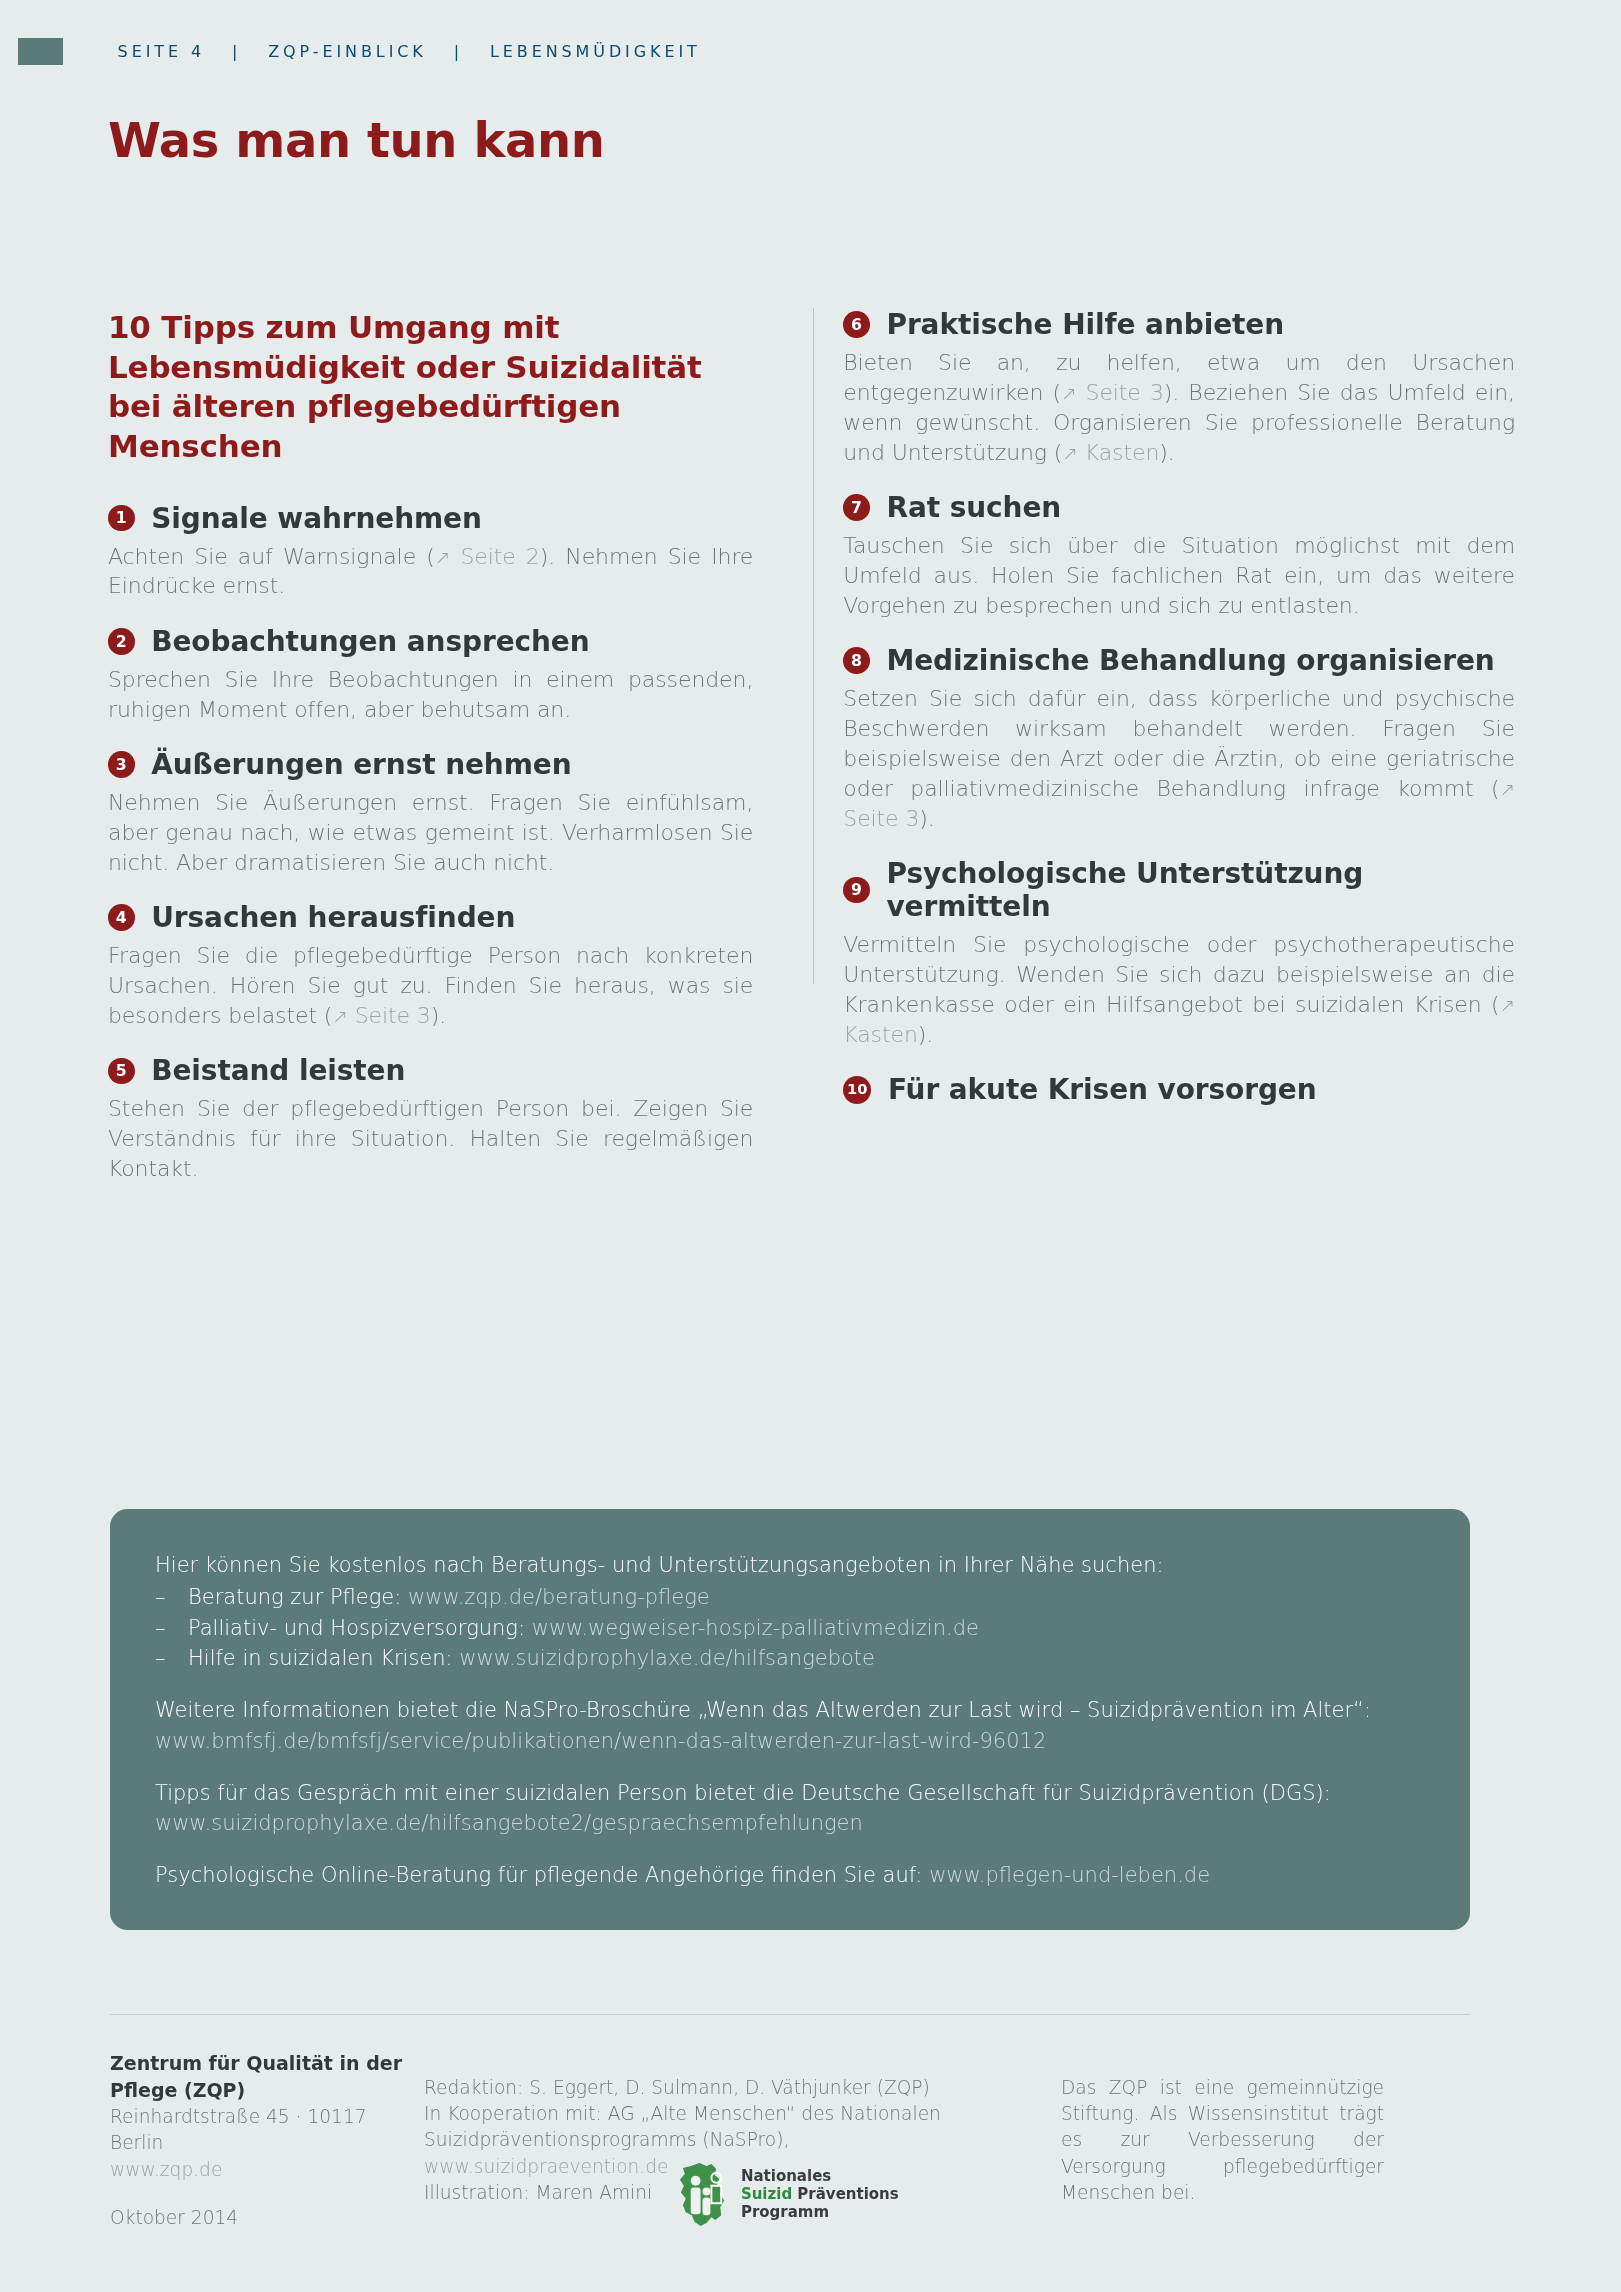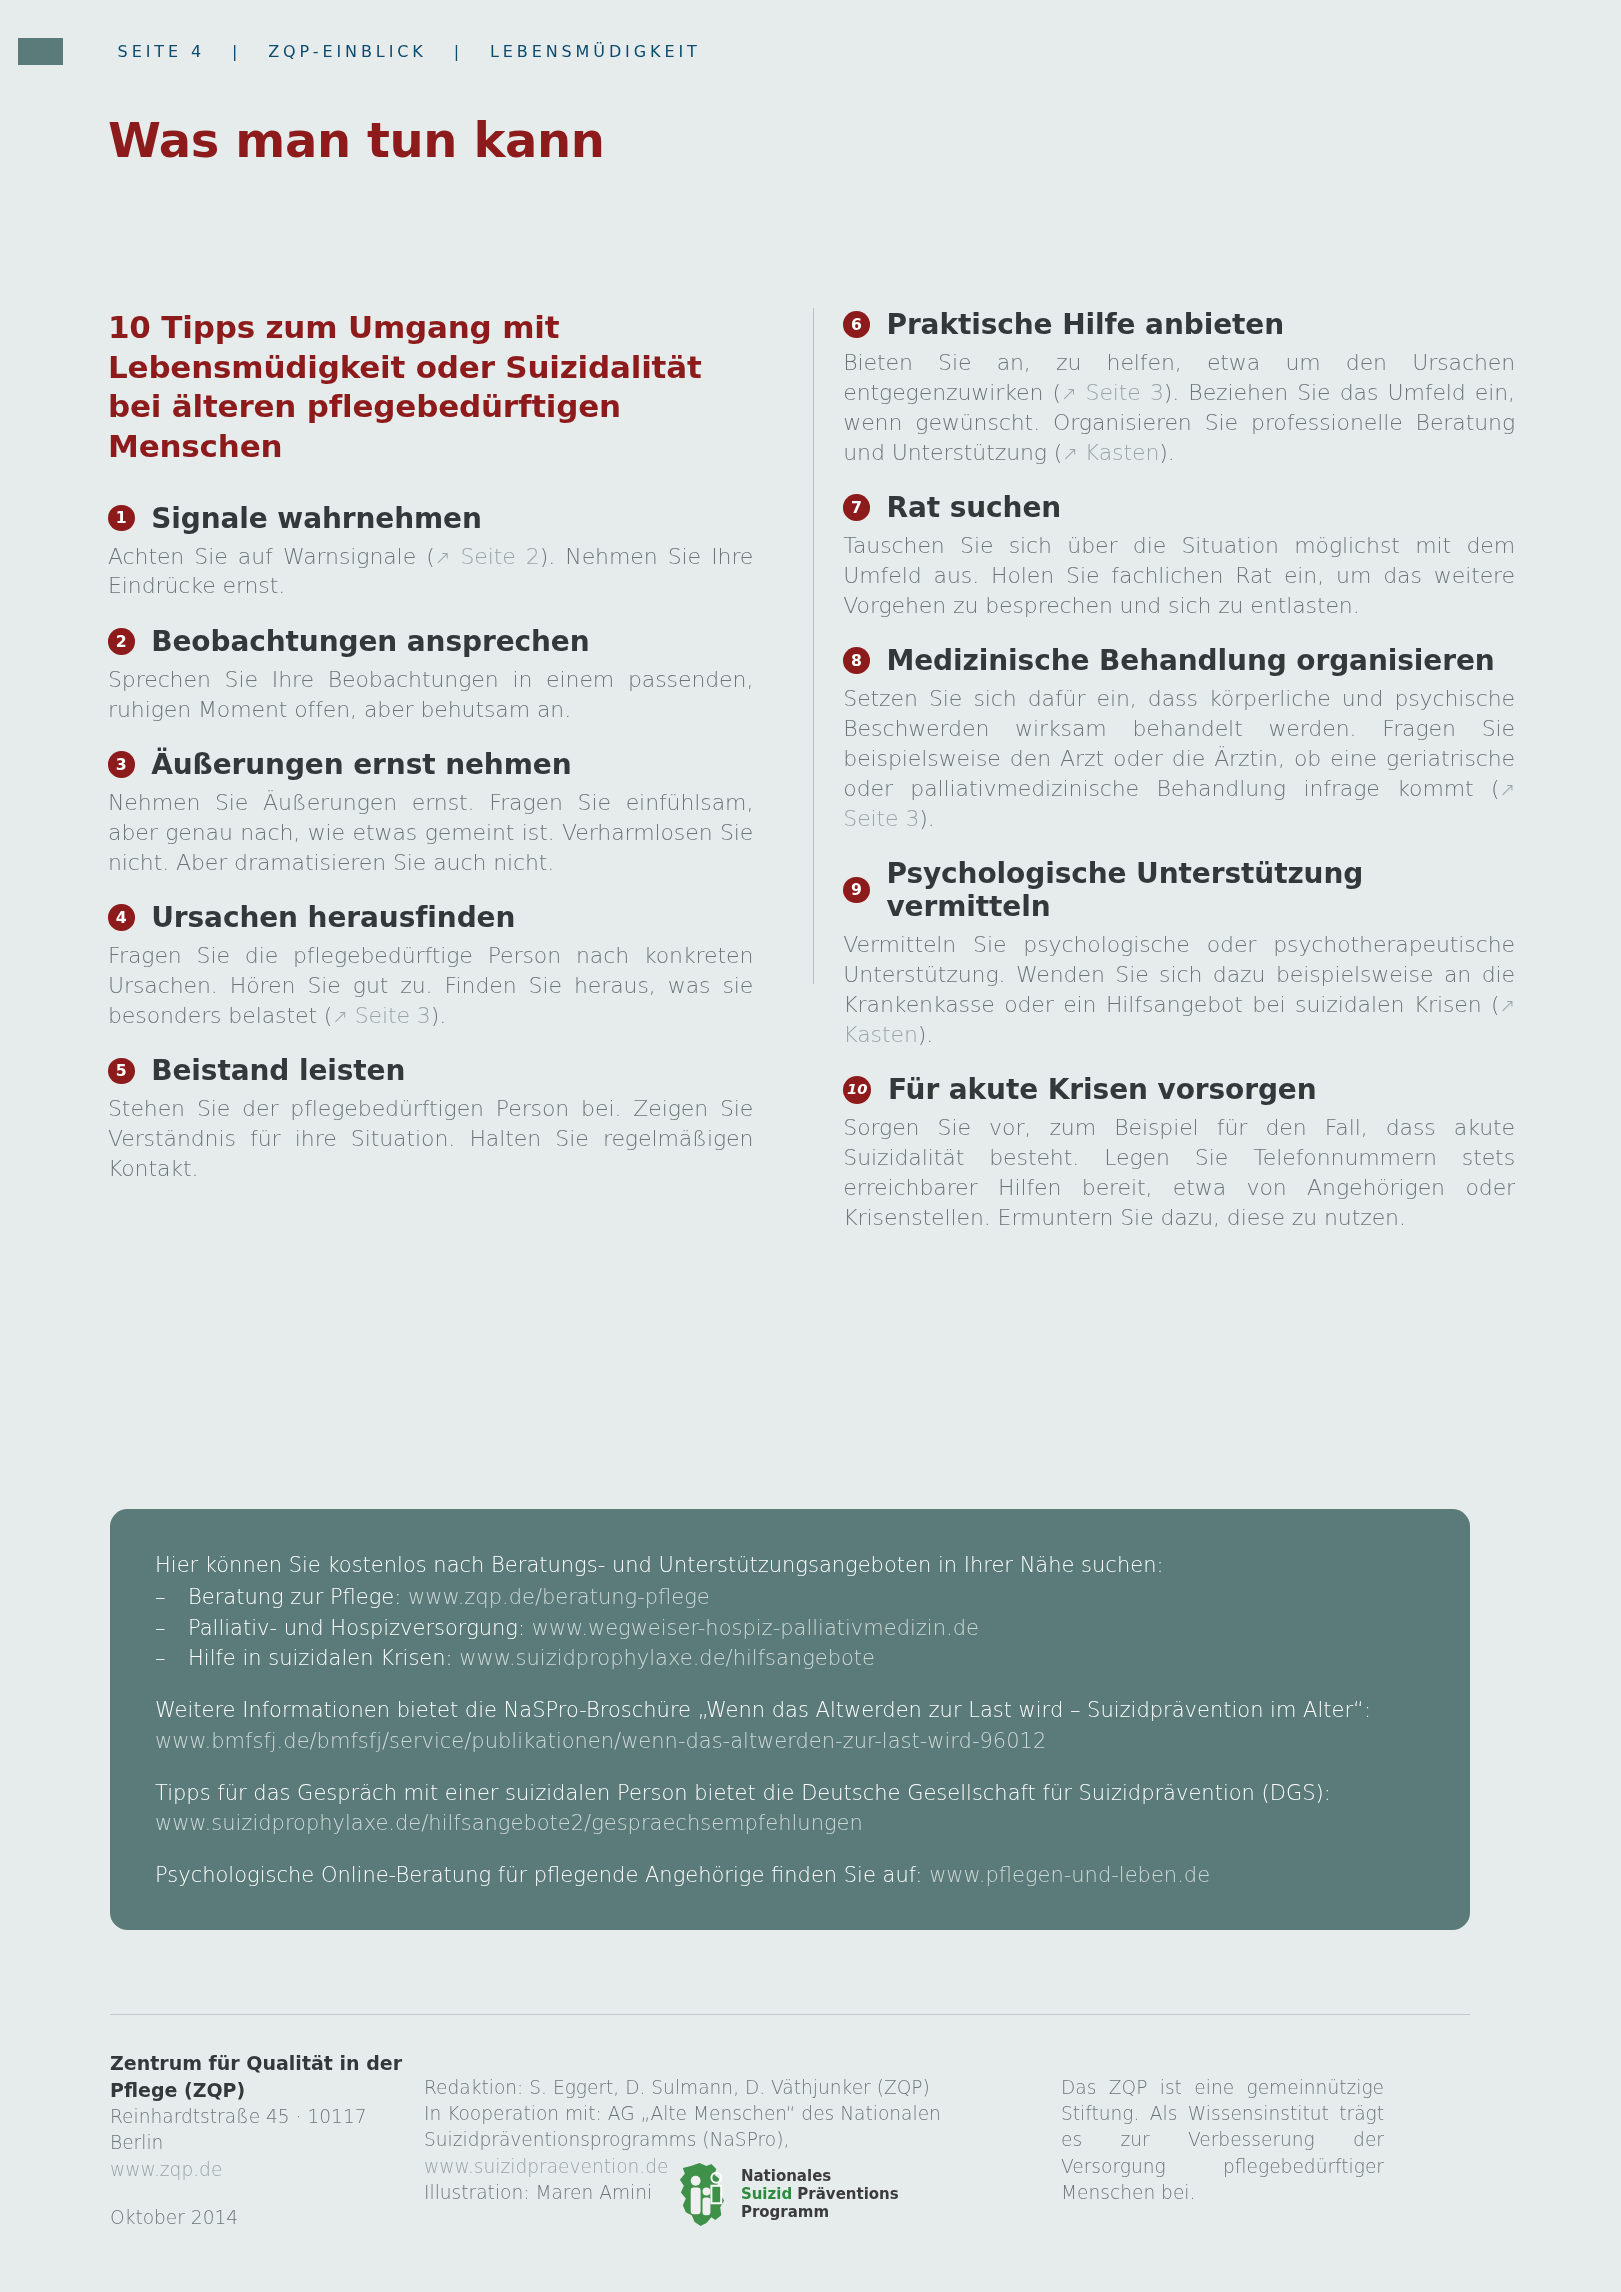--- a/index.html
+++ b/index.html
@@ -109,21 +109,21 @@
     border-radius: 50%;
     background: var(--red);
     color: #fff;
     font-size: 15.7px;
     font-weight: bold;
     display: flex;
     align-items: center;
     justify-content: center;
     line-height: 1;
   }
-  .badge.wide { width: 28px; height: 28px; font-size: 14.7px; font-style: italic; }
+  .badge.wide { width: 28px; height: 28px; font-size: 14.7px; }
   .tip-title {
     margin-left: 16.7px;
     font-size: 28px;
     font-weight: bold;
     color: var(--dark);
     letter-spacing: -0.1px;
   }
   .tip-body {
     font-size: 22px;
     line-height: 1.36;
@@ -316,21 +316,20 @@
         <span class="tip-title">Psychologische Unterstützung vermitteln</span>
       </div>
       <div class="tip-body"><span>Vermitteln Sie psychologische oder psychotherapeutische Unterstützung. Wenden Sie sich dazu beispielsweise an die Krankenkasse oder ein Hilfsangebot bei suizidalen Krisen (</span><span class="arrow ref">↗</span><span class="ref"> Kasten</span><span>).</span></div>
     </div>
 
     <div class="tip">
       <div class="tip-head">
         <span class="badge wide">10</span>
         <span class="tip-title">Für akute Krisen vorsorgen</span>
       </div>
-      <div class="tip-body">Sorgen Sie vor, zum Beispiel für den Fall, dass akute Suizidalität besteht. Legen Sie Telefonnummern stets erreichbarer Hilfen bereit, etwa von Angehörigen oder Krisenstellen. Ermuntern Sie dazu, diese zu nutzen.</div>
     </div>
   </div>
 </div>
 
 <div class="infobox">
   <p class="lead">Hier können Sie kostenlos nach Beratungs- und Unterstützungsangeboten in Ihrer Nähe suchen:</p>
   <ul>
     <li><span>Beratung zur Pflege: </span><span class="url">www.zqp.de/beratung-pflege</span></li>
     <li><span>Palliativ- und Hospizversorgung: </span><span class="url">www.wegweiser-hospiz-palliativmedizin.de</span></li>
     <li><span>Hilfe in suizidalen Krisen: </span><span class="url">www.suizidprophylaxe.de/hilfsangebote</span></li>

